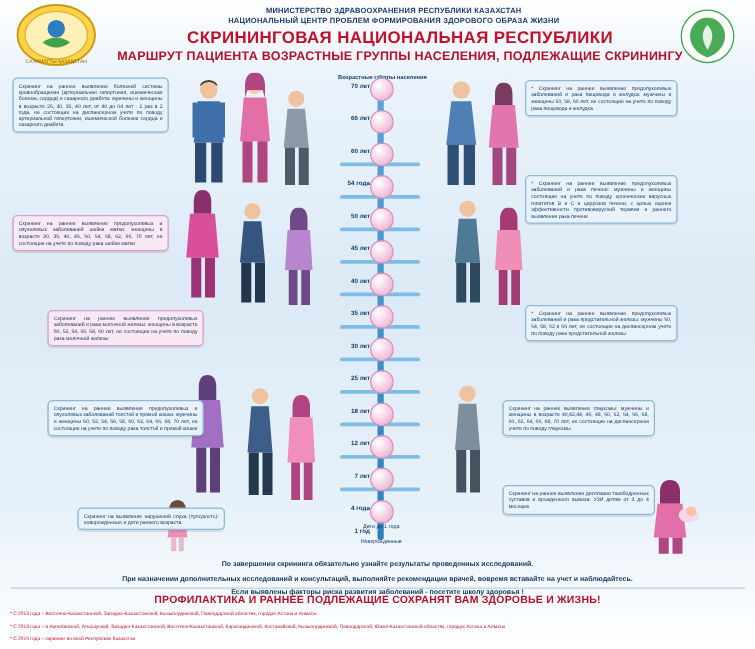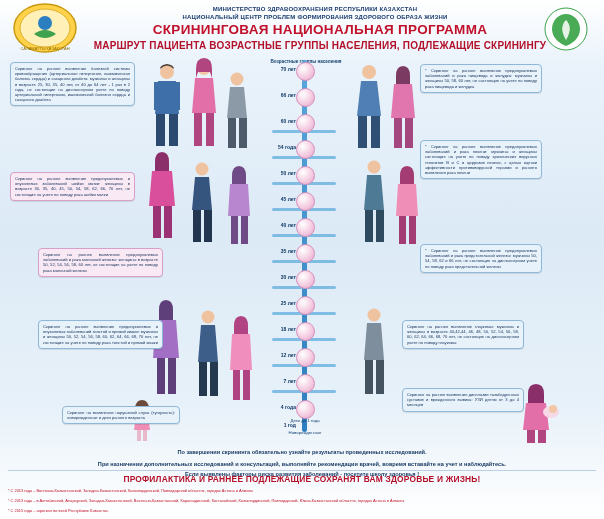--- a/index.html
+++ b/index.html
@@ -112,21 +112,21 @@
         <ellipse cx="33" cy="26" rx="25" ry="19" fill="#fff0b8" stroke="#e0b028" stroke-width="1"></ellipse>
         <circle cx="33" cy="21" r="7" fill="#2b7fc0"></circle>
         <path d="M22 32 Q33 24 44 32 Q33 40 22 32 Z" fill="#3fa04e"></path>
         <text x="33" y="48" font-size="4" fill="#8a6a00" text-anchor="middle" font-family="Liberation Sans, sans-serif">САЛАМАТТЫ ҚАЗАҚСТАН</text>
       </svg>
     </div>
     <div class="hdr-min">
       <div>МИНИСТЕРСТВО ЗДРАВООХРАНЕНИЯ РЕСПУБЛИКИ КАЗАХСТАН</div>
       <div>НАЦИОНАЛЬНЫЙ ЦЕНТР ПРОБЛЕМ ФОРМИРОВАНИЯ ЗДОРОВОГО ОБРАЗА ЖИЗНИ</div>
     </div>
-    <div class="hdr-title">СКРИНИНГОВАЯ НАЦИОНАЛЬНАЯ ПРОГРАММА</div>
+    <div class="hdr-title">СКРИНИНГОВАЯ НАЦИОНАЛЬНАЯ РЕСПУБЛИКИ</div>
     <div class="hdr-sub">МАРШРУТ ПАЦИЕНТА ВОЗРАСТНЫЕ ГРУППЫ НАСЕЛЕНИЯ, ПОДЛЕЖАЩИЕ СКРИНИНГУ</div>
     <div class="logo-right">
       <svg width="56" height="46" viewBox="0 0 56 46">
         <circle cx="28" cy="23" r="21" fill="#ffffff" stroke="#3aa24a" stroke-width="1"></circle>
         <path d="M28 8 C20 8 14 15 14 23 C14 32 22 38 28 40 C34 38 42 32 42 23 C42 15 36 8 28 8 Z" fill="#49ab55"></path>
         <path d="M28 14 C24 18 22 24 28 34 C34 24 32 18 28 14 Z" fill="#ffffff" opacity=".85"></path>
       </svg>
     </div>
   </div>
 

